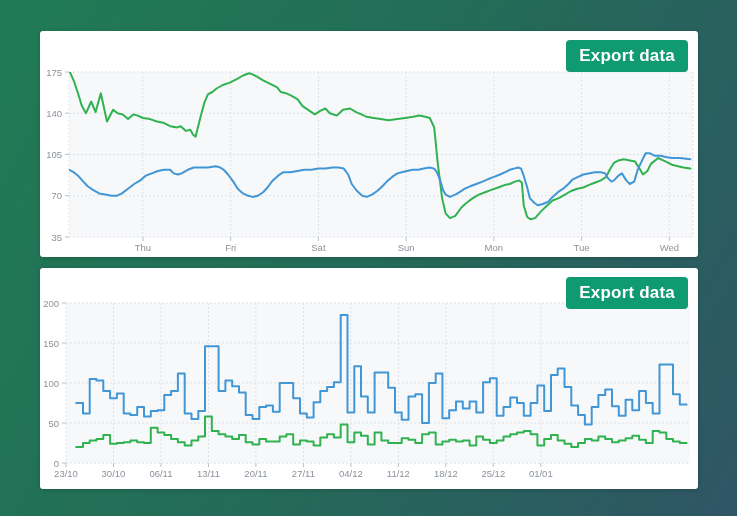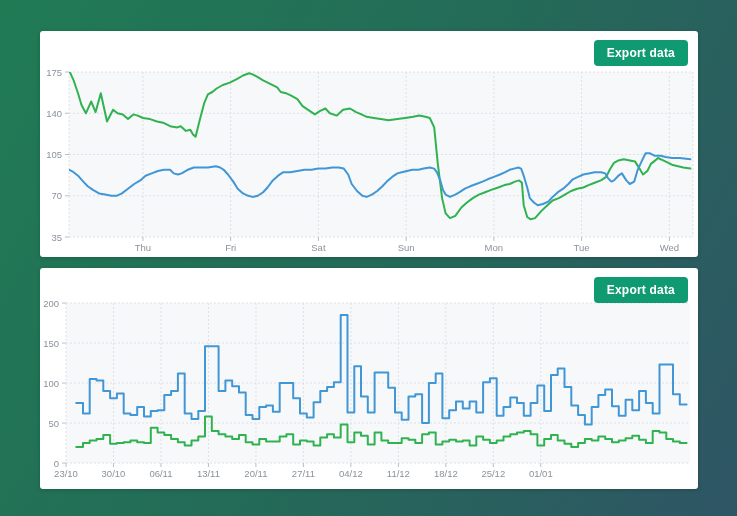--- a/index.html
+++ b/index.html
@@ -4,21 +4,21 @@
 <style>
   html,body{margin:0;padding:0;}
   body{font-family:"Liberation Sans",sans-serif;}
   .page{position:relative;width:737px;height:516px;overflow:hidden;
         background:linear-gradient(118deg,#207b55 0%,#246a58 52%,#2f5565 100%);}
   .panel{position:absolute;left:40px;width:658px;background:#ffffff;border-radius:3px;
          box-shadow:0 1px 4px rgba(0,0,0,.18);}
   .panel-top{top:31px;height:226px;}
   .panel-bottom{top:268px;height:221px;}
   .export-btn{position:absolute;top:9px;right:10px;border:none;cursor:pointer;
-              color:#ffffff;font-family:"Liberation Sans",sans-serif;font-size:12px;
+              color:#ffffff;font-family:"Liberation Sans",sans-serif;font-size:17px;
               font-weight:700;padding:6px 13px;border-radius:4px;letter-spacing:.2px;}
   .chart{position:absolute;left:0;top:0;width:100%;height:100%;display:block;}
   .tick-label{fill:#8a929b;font-family:"Liberation Sans",sans-serif;font-size:9.5px;}
 </style>
 </head>
 <body>
 
 <div class="page">
 
   <section class="panel panel-top">

